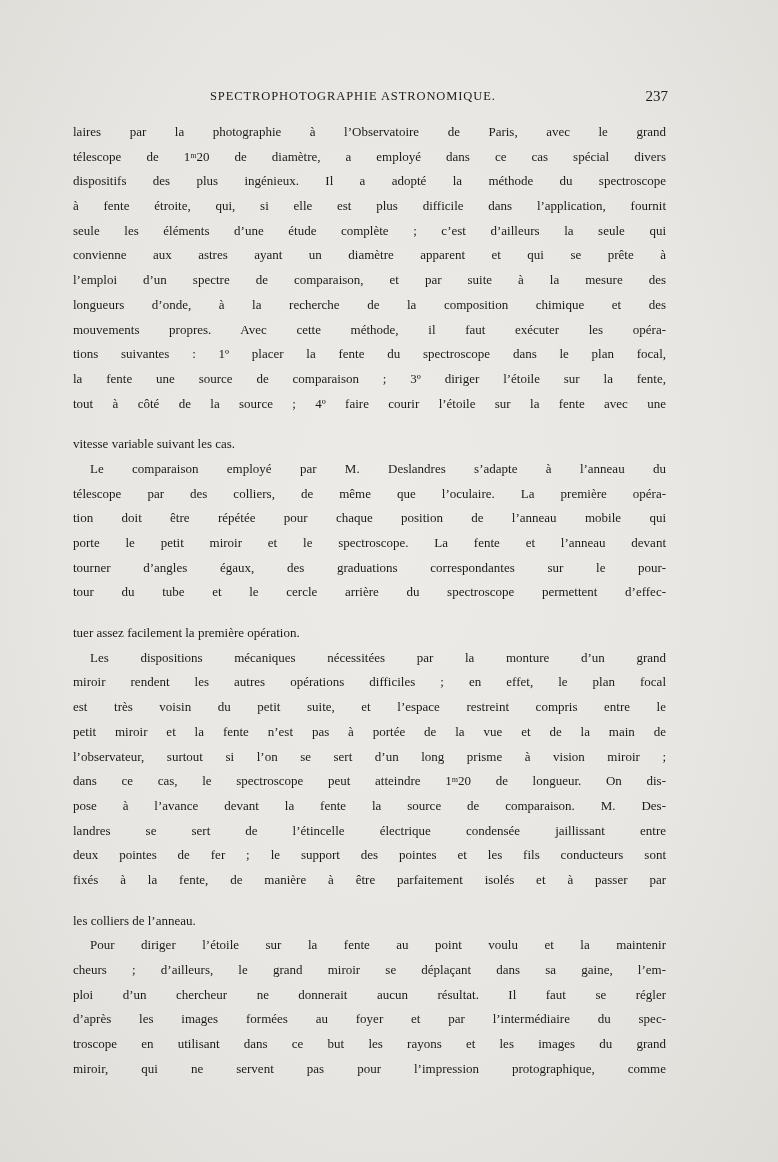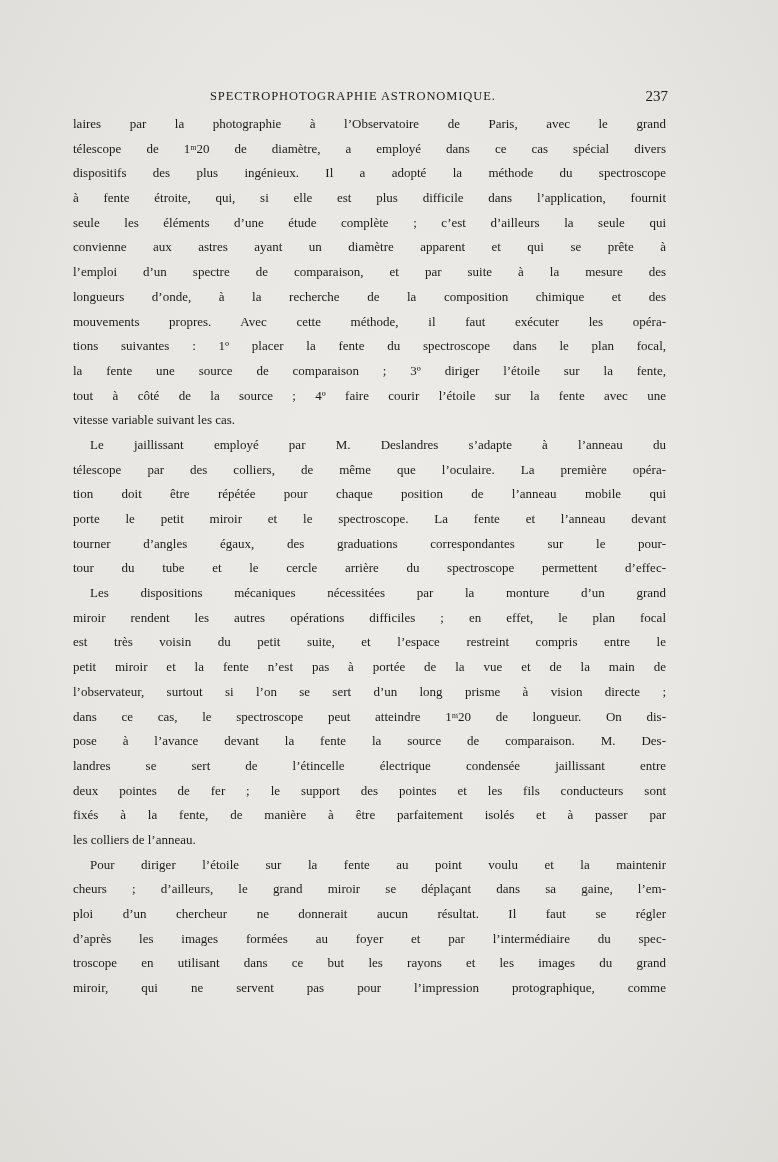--- a/index.html
+++ b/index.html
@@ -18,20 +18,21 @@
     }
     .page {
       position: absolute;
       left: 73px;
       top: 86px;
       width: 593px;
     }
     .running-head {
       position: relative;
       height: 26px;
+      margin-bottom: 8px;
     }
     .running-title {
       position: absolute;
       left: 137px;
       top: 0;
       font-size: 12.5px;
       letter-spacing: 0.9px;
       text-transform: uppercase;
       line-height: 20px;
     }
@@ -48,20 +49,21 @@
     }
     .line {
       display: block;
       white-space: nowrap;
       text-align: justify;
       text-align-last: justify;
       height: 24.7px;
     }
     .line.last {
       text-align-last: left;
+      margin-top: 16px;
     }
     .line.indent {
       padding-left: 17px;
     }
   </style>
 </head>
 <body>
 
 <div class="page">
   <div class="running-head">
@@ -81,34 +83,35 @@
       <span class="line">l’emploi d’un spectre de comparaison, et par suite à la mesure des</span>
       <span class="line">longueurs d’onde, à la recherche de la composition chimique et des</span>
       <span class="line">mouvements propres. Avec cette méthode, il faut exécuter les opéra-</span>
       <span class="line">tions suivantes : 1º placer la fente du spectroscope dans le plan focal,</span>
       <span class="line">la fente une source de comparaison ; 3º diriger l’étoile sur la fente,</span>
       <span class="line">tout à côté de la source ; 4º faire courir l’étoile sur la fente avec une</span>
       <span class="line last">vitesse variable suivant les cas.</span>
     </div>
 
     <div>
-      <span class="line indent">Le jaillissant employé par M. Deslandres s’adapte à l’anneau du</span>
+      <span class="line indent">Le comparaison employé par M. Deslandres s’adapte à l’anneau du</span>
       <span class="line">télescope par des colliers, de même que l’oculaire. La première opéra-</span>
       <span class="line">tion doit être répétée pour chaque position de l’anneau mobile qui</span>
       <span class="line">porte le petit miroir et le spectroscope. La fente et l’anneau devant</span>
       <span class="line">tourner d’angles égaux, des graduations correspondantes sur le pour-</span>
       <span class="line">tour du tube et le cercle arrière du spectroscope permettent d’effec-</span>
+      <span class="line last">tuer assez facilement la première opération.</span>
     </div>
 
     <div>
       <span class="line indent">Les dispositions mécaniques nécessitées par la monture d’un grand</span>
       <span class="line">miroir rendent les autres opérations difficiles ; en effet, le plan focal</span>
       <span class="line">est très voisin du petit suite, et l’espace restreint compris entre le</span>
       <span class="line">petit miroir et la fente n’est pas à portée de la vue et de la main de</span>
-      <span class="line">l’observateur, surtout si l’on se sert d’un long prisme à vision directe ;</span>
+      <span class="line">l’observateur, surtout si l’on se sert d’un long prisme à vision miroir ;</span>
       <span class="line">dans ce cas, le spectroscope peut atteindre 1ᵐ20 de longueur. On dis-</span>
       <span class="line">pose à l’avance devant la fente la source de comparaison. M. Des-</span>
       <span class="line">landres se sert de l’étincelle électrique condensée jaillissant entre</span>
       <span class="line">deux pointes de fer ; le support des pointes et les fils conducteurs sont</span>
       <span class="line">fixés à la fente, de manière à être parfaitement isolés et à passer par</span>
       <span class="line last">les colliers de l’anneau.</span>
     </div>
 
     <div>
       <span class="line indent">Pour diriger l’étoile sur la fente au point voulu et la maintenir</span>

